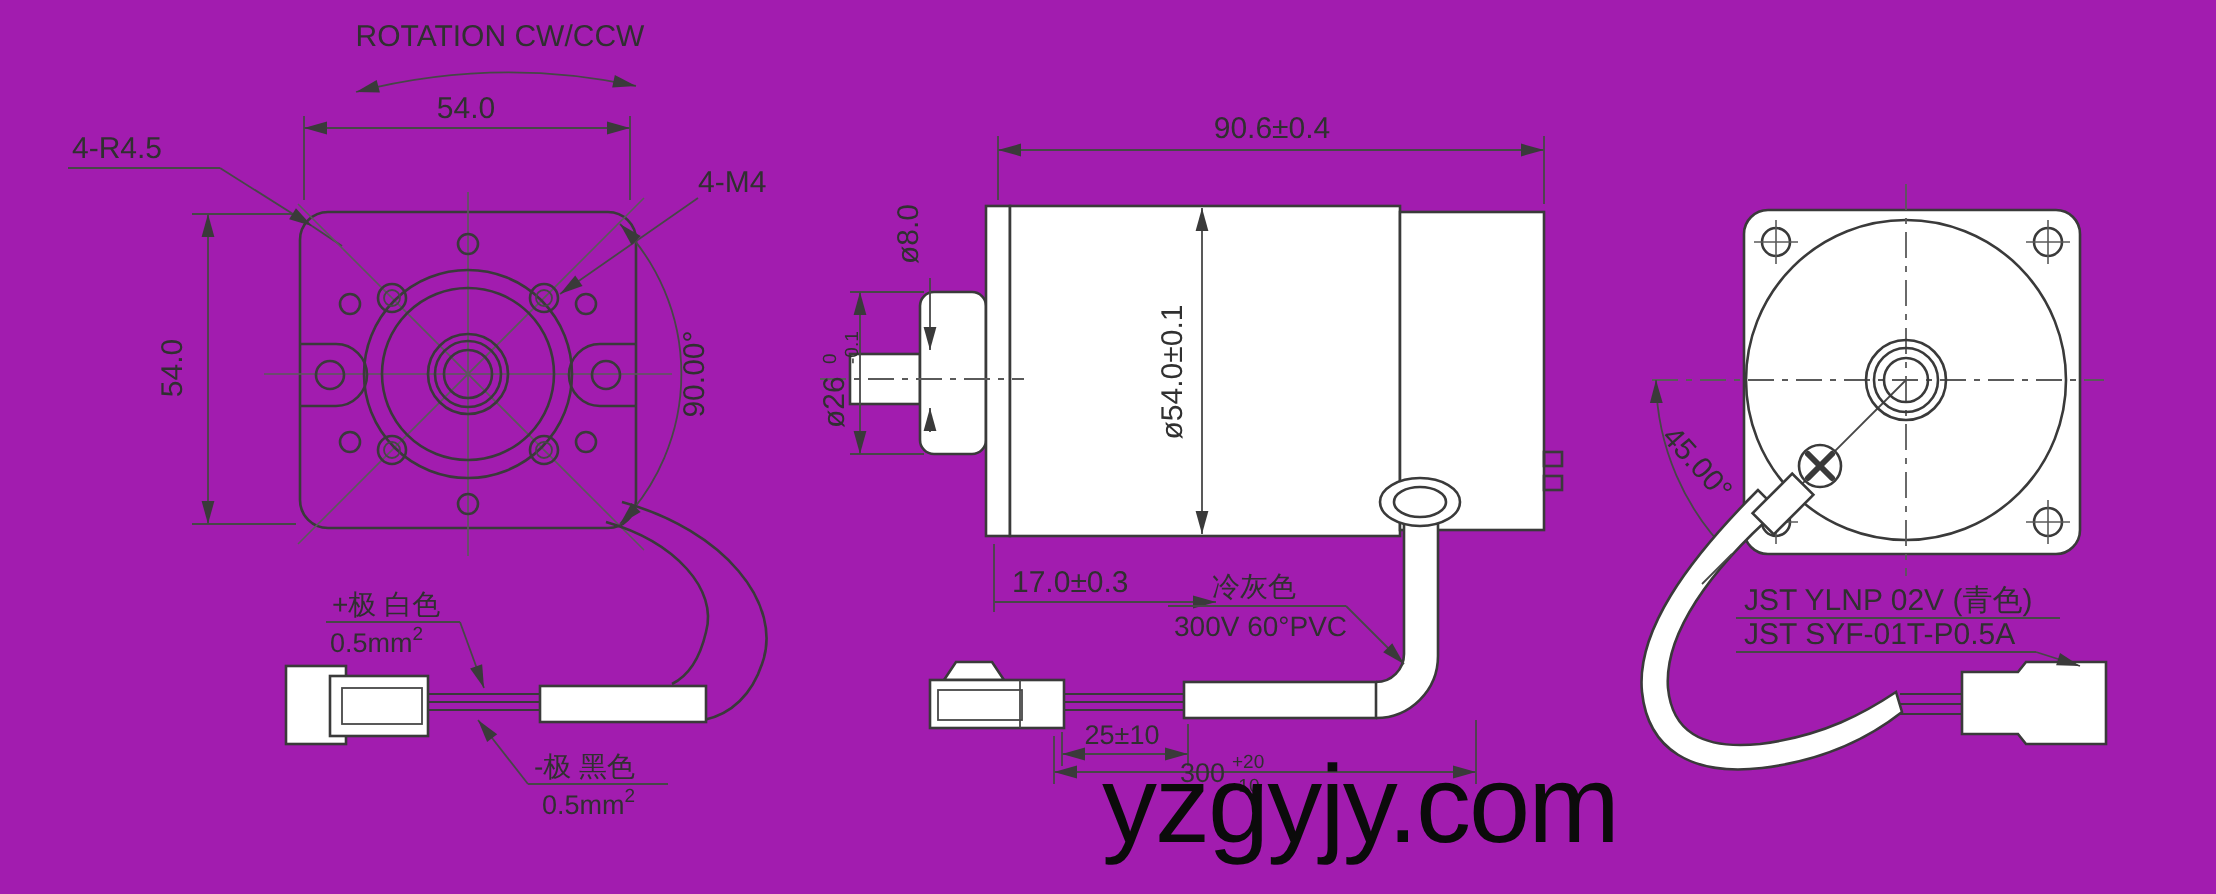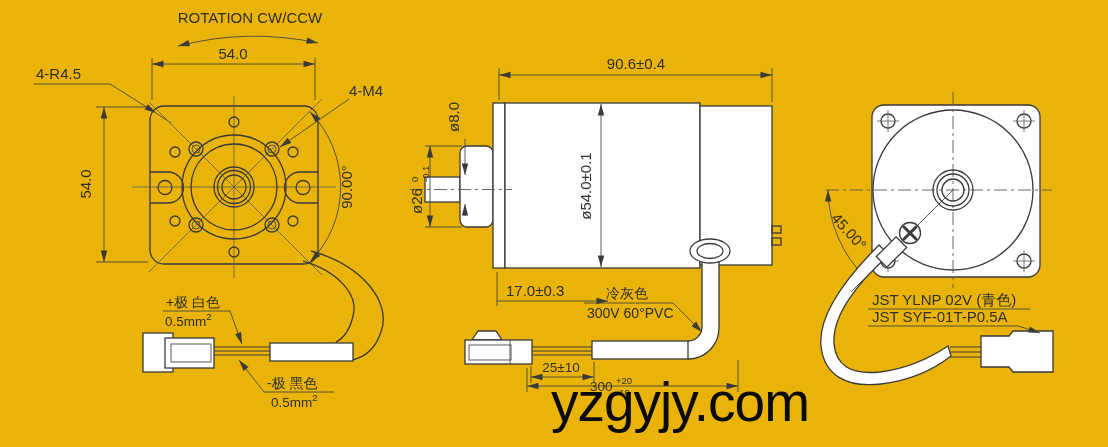--- a/index.html
+++ b/index.html
@@ -1,16 +1,16 @@
 <!DOCTYPE html>
 <html><head>
 <meta charset="utf-8">
 <style>
   html,body{margin:0;padding:0;background:#fff;}
-  #stage{position:relative;width:1108px;height:447px;background:#eab308;overflow:hidden;
+  #stage{position:relative;width:1108px;height:447px;background:#a21caf;overflow:hidden;
          font-family:"Liberation Sans","DejaVu Sans",sans-serif;}
   svg{display:block;}
   .ol{stroke:#3a3a3a;stroke-width:1.3;fill:none;}
   .olw{stroke:#3a3a3a;stroke-width:1.3;fill:#fff;}
   .dl{stroke:#474747;stroke-width:0.9;fill:none;}
   .cl{stroke:#5a5a5a;stroke-width:0.8;fill:none;}
   .cld{stroke:#5a5a5a;stroke-width:0.9;fill:none;stroke-dasharray:13 4 3 4;}
   .wire{stroke:#3a3a3a;stroke-width:1;fill:none;}
   text{fill:#303030;}
   .d{font-size:15px;}

